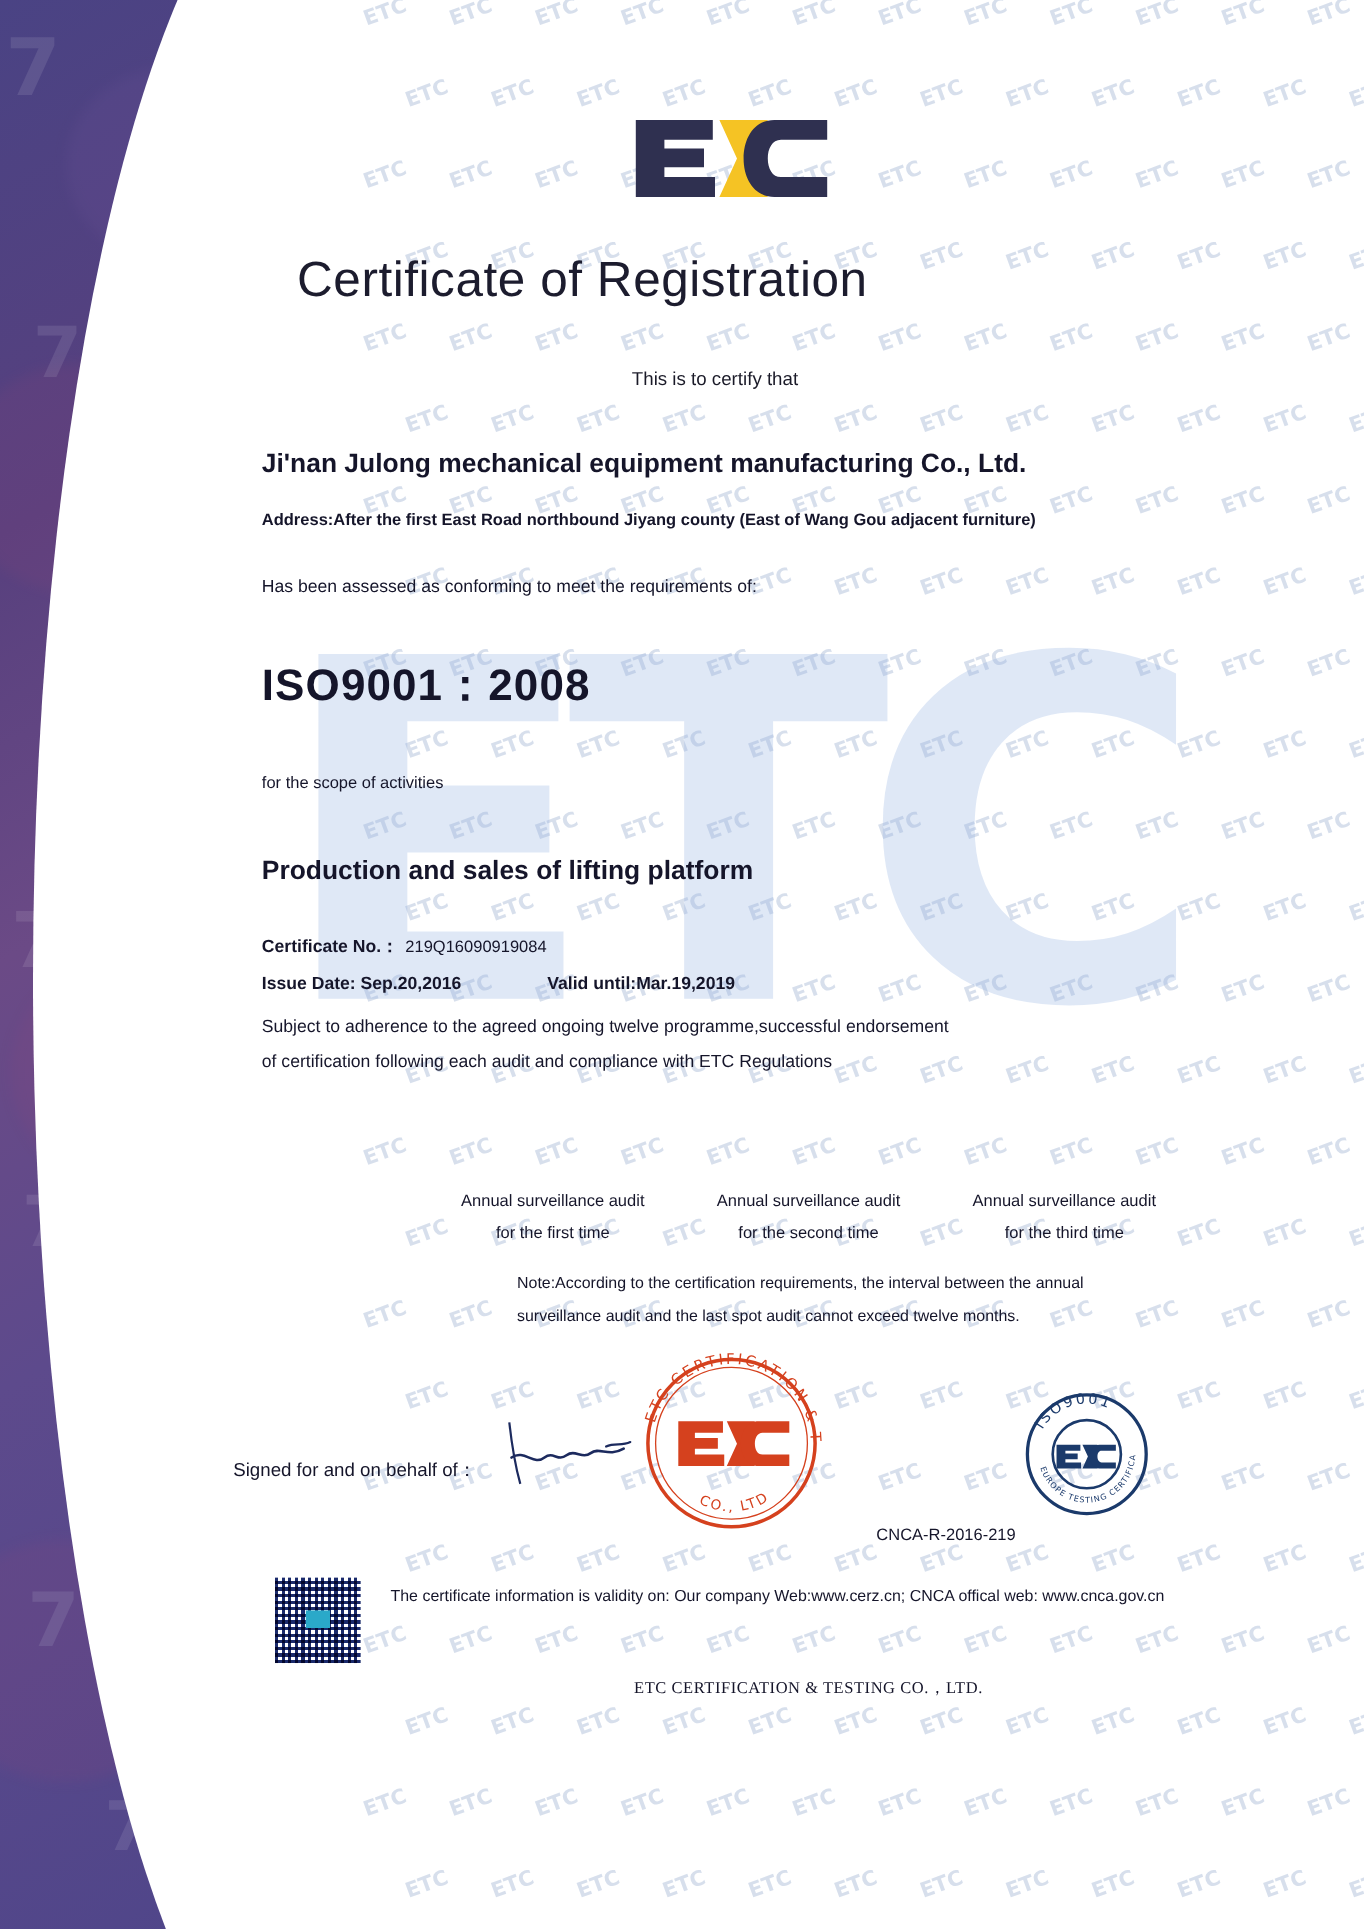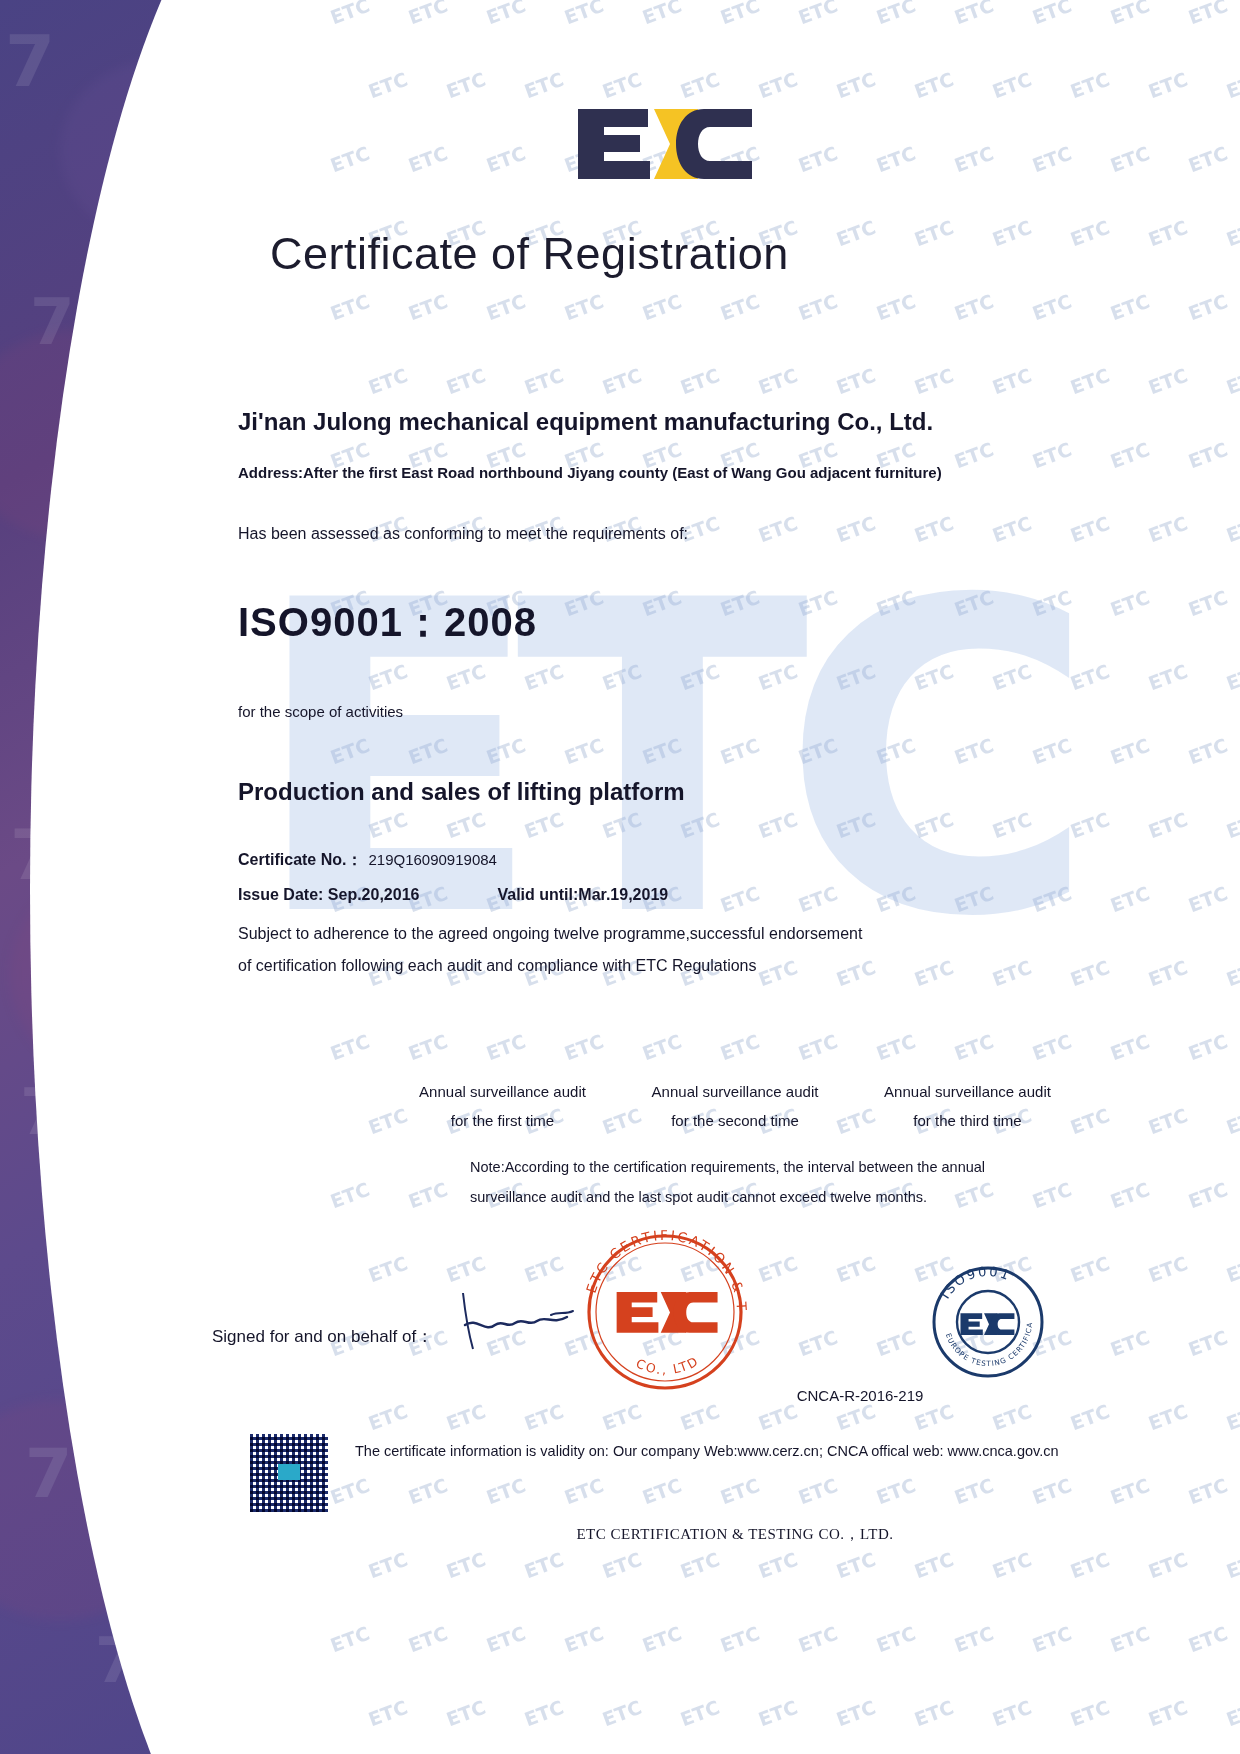--- a/index.html
+++ b/index.html
@@ -682,20 +682,21 @@
     <div class="logo">
       <svg viewBox="0 0 190 100" width="190" height="100" aria-hidden="true">
         <path d="M8 14 H78 V32 H34 V40 H70 V57 H34 V66 H80 V84 H8 Z" fill="#2f3050"></path>
         <path d="M84 14 H128 L112 49 L128 84 H84 L100 49 Z" fill="#f5c324"></path>
         <path d="M182 14 H134 C116 14 106 30 106 49 C106 68 116 84 134 84 H182 V66 H140 C132 66 128 58 128 49 C128 40 132 32 140 32 H182 Z" fill="#2f3050"></path>
       </svg>
     </div>
 
     <div class="title">Certificate of Registration</div>
 
+    <div class="certify-line">This is to certify that</div>
 
     <div class="company">Ji'nan Julong mechanical equipment manufacturing Co., Ltd.</div>
 
     <div class="address">Address:After the first East Road northbound Jiyang county (East of Wang Gou  adjacent furniture)</div>
 
     <div class="assessed">Has been assessed as conforming to meet the requirements of:</div>
 
     <div class="standard">ISO9001：2008</div>
 
     <div class="scope-label">for the scope of activities</div>

